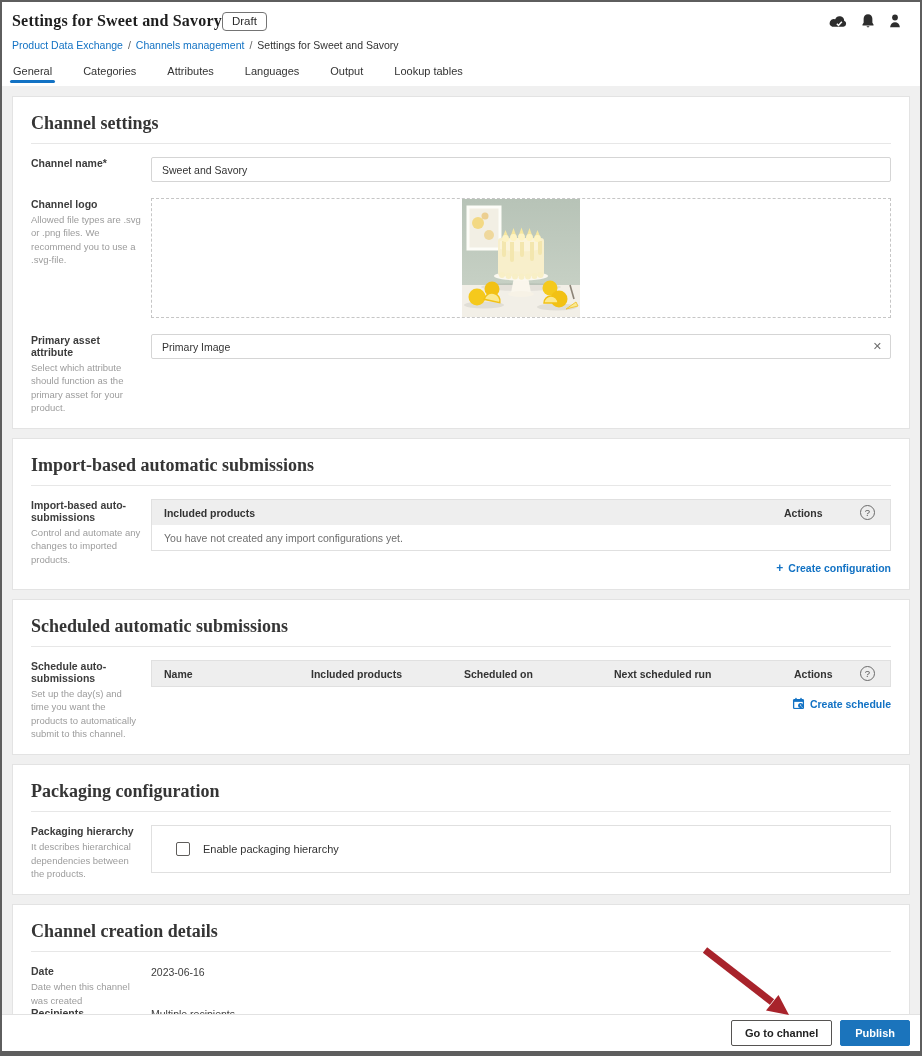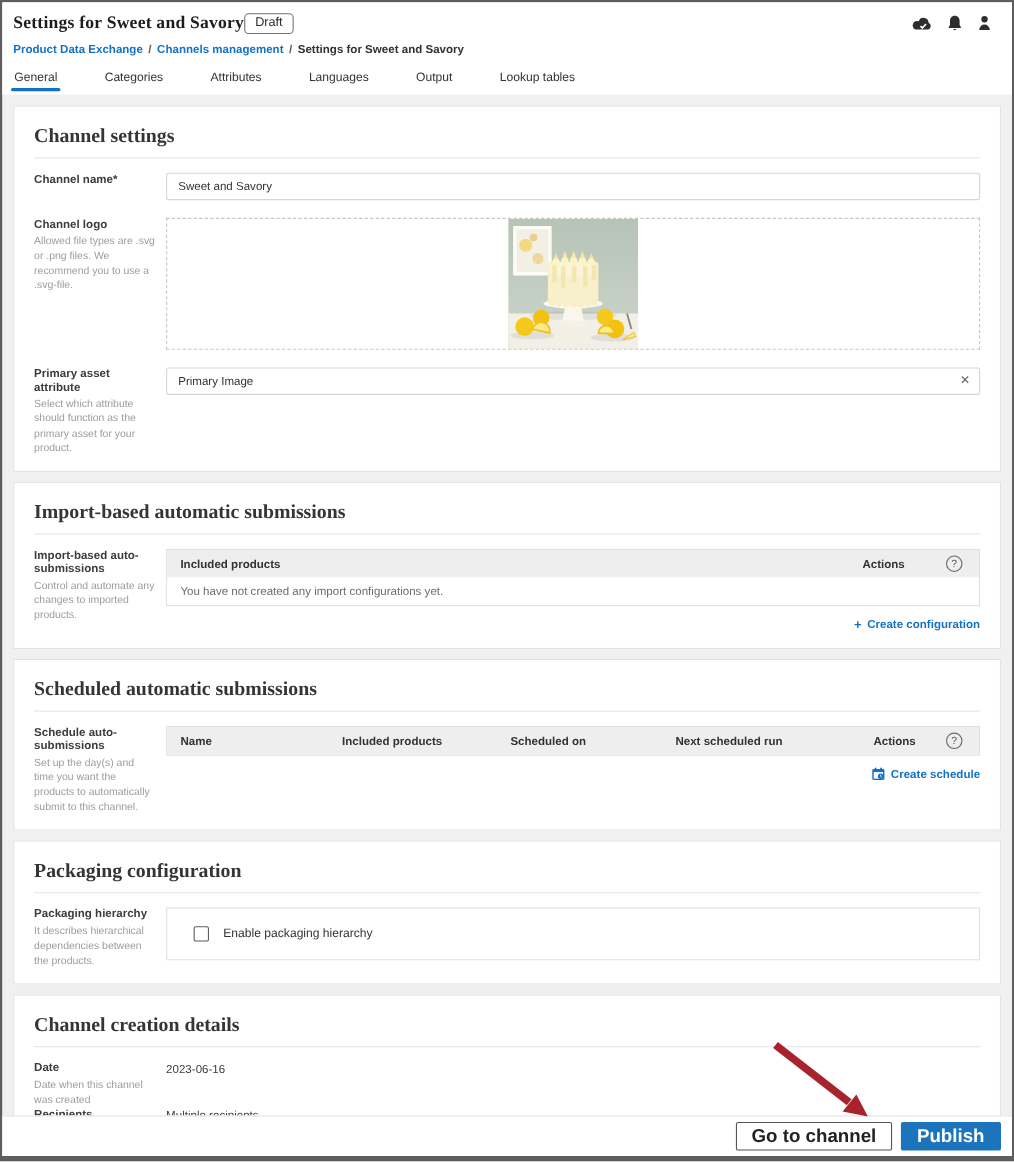--- a/index.html
+++ b/index.html
@@ -11,26 +11,26 @@
 
   
   .header { background:#fff; padding:6px 12px 0 10px; }
   .title-row { display:flex; align-items:center; height:26px; }
   .page-title { font-family:"Liberation Serif", serif; font-size:16px; font-weight:700; color:#1d1d1d; letter-spacing:.2px; }
   .badge { margin-left:0; font-size:11.5px; color:#2b2b2b; border:1px solid #747474; border-radius:4px;
            padding:2px 9px 3px; background:#fff; }
   .header-icons { margin-left:auto; display:flex; align-items:center; gap:13px; padding-right:6px; }
   .hicon { display:inline-flex; cursor:pointer; }
 
-  .breadcrumb { display:flex; align-items:flex-end; gap:5px; margin-top:5px; font-size:10.5px;font-weight:bold; }
+  .breadcrumb { display:flex; align-items:flex-end; gap:5px; margin-top:5px; font-size:10.5px; }
   .breadcrumb a { color:#1272c4; text-decoration:none; cursor:pointer; }
   .crumb-sep { color:#5f5f5f; }
   .crumb-current { color:#323232; }
 
-  .tabs { display:flex; margin-top:9px;gap:12px; }
+  .tabs { display:flex; margin-top:9px; }
   .tab { font-size:11px; color:#333; margin-right:29px; padding:5px 1px 9px; position:relative; cursor:pointer; }
   .tab.active::after { content:""; position:absolute; left:-2px; right:-2px; bottom:3px; height:3px;
                        background:#1272c4; border-radius:2px; }
 
   
   .main { padding:10px 10px 0; }
   .card { background:#fff; border:1px solid #e3e3e3; padding:13px 18px 14px; margin-bottom:9px; }
   .card-title { font-family:"Liberation Serif", serif; font-size:18px; font-weight:700; color:#353535; margin:3px 0 9px; }
   .divider { border-top:1px solid #e7e7e7; margin-bottom:13px; }
 
@@ -69,21 +69,21 @@
   .checkbox { width:14px; height:14px; border:1px solid #5f5d5b; border-radius:2px; background:#fff; cursor:pointer; flex:none; }
   .check-label { font-size:11px; color:#333; }
 
   
   .detail-row { display:flex; }
   .d-value { font-size:10.5px; color:#3c3c3c; padding-top:1px; }
 
   
   .footer { position:absolute; left:0; right:0; bottom:0; height:37px; background:#fff; border-top:1px solid #e2e2e2;
             display:flex; align-items:center; justify-content:flex-end; gap:8px; padding-right:10px; }
-  .btn { height:26px; border-radius:2px; font-family:"Liberation Sans", sans-serif; font-size:17px; font-weight:700; cursor:pointer; }
+  .btn { height:26px; border-radius:2px; font-family:"Liberation Sans", sans-serif; font-size:11px; font-weight:700; cursor:pointer; }
   .btn-secondary { background:#fff; border:1px solid #565452; color:#222; padding:0 13px; }
   .btn-primary { background:#1b74bc; border:1px solid #1b74bc; color:#fff; padding:0 14px; }
 
   .annotation-arrow { position:absolute; left:694px; top:942px; pointer-events:none; z-index:9; }
 </style>
 </head>
 <body>
 
 <div class="frame">
 

